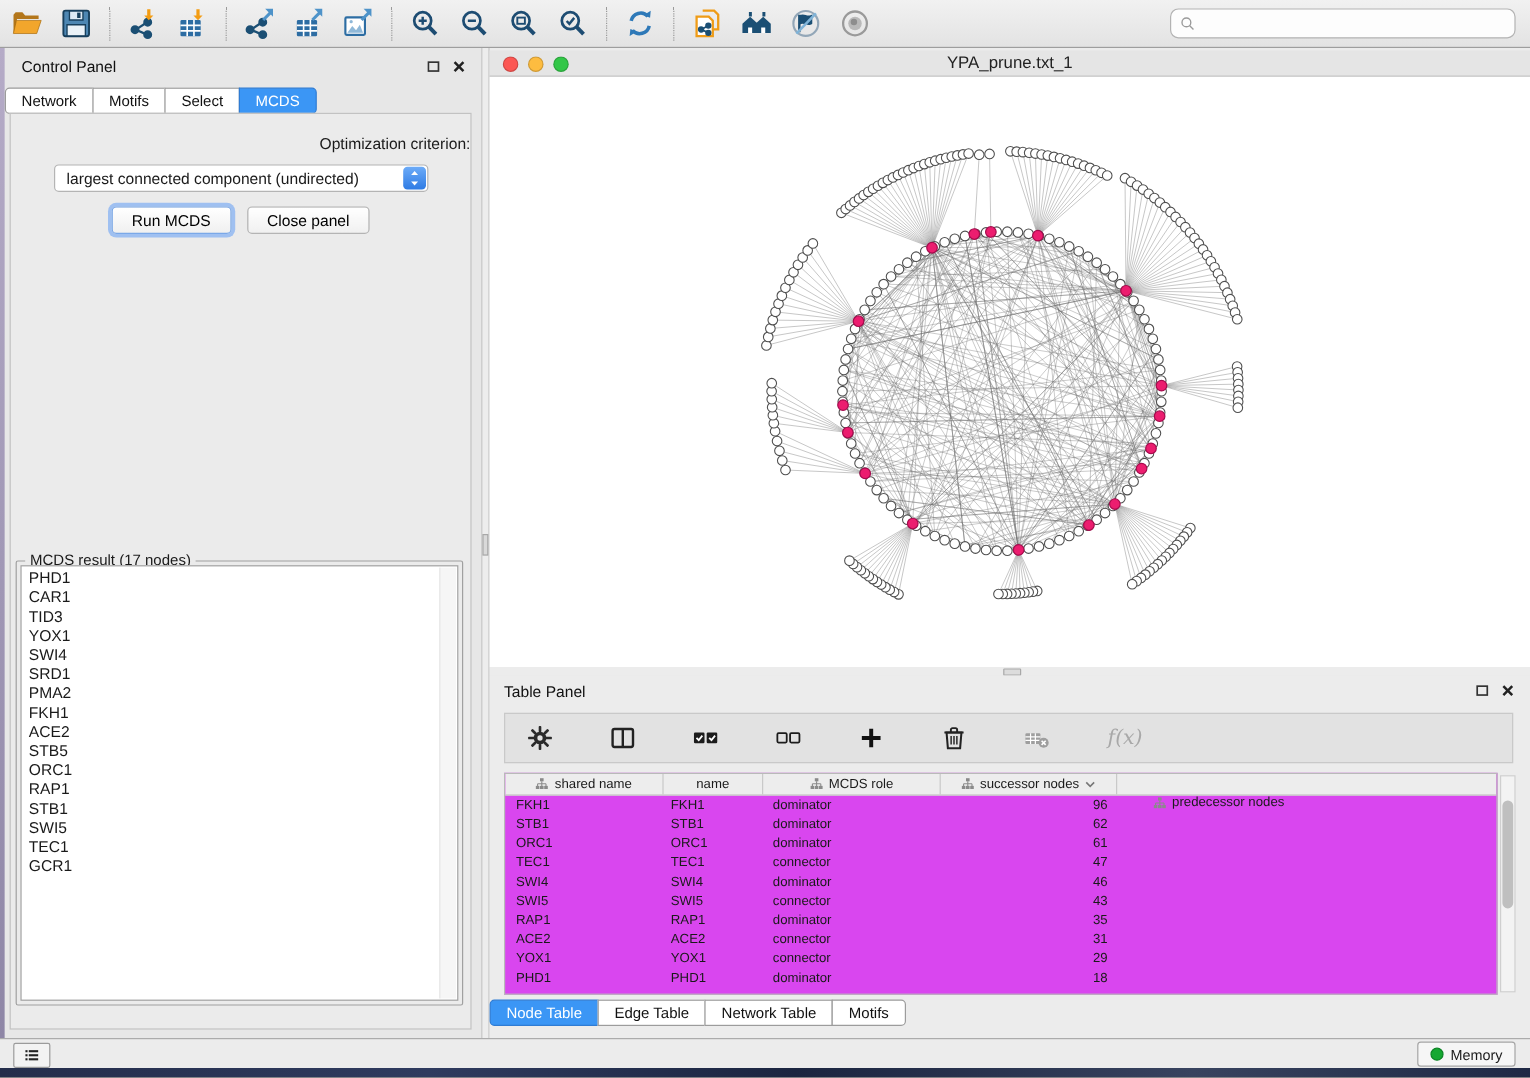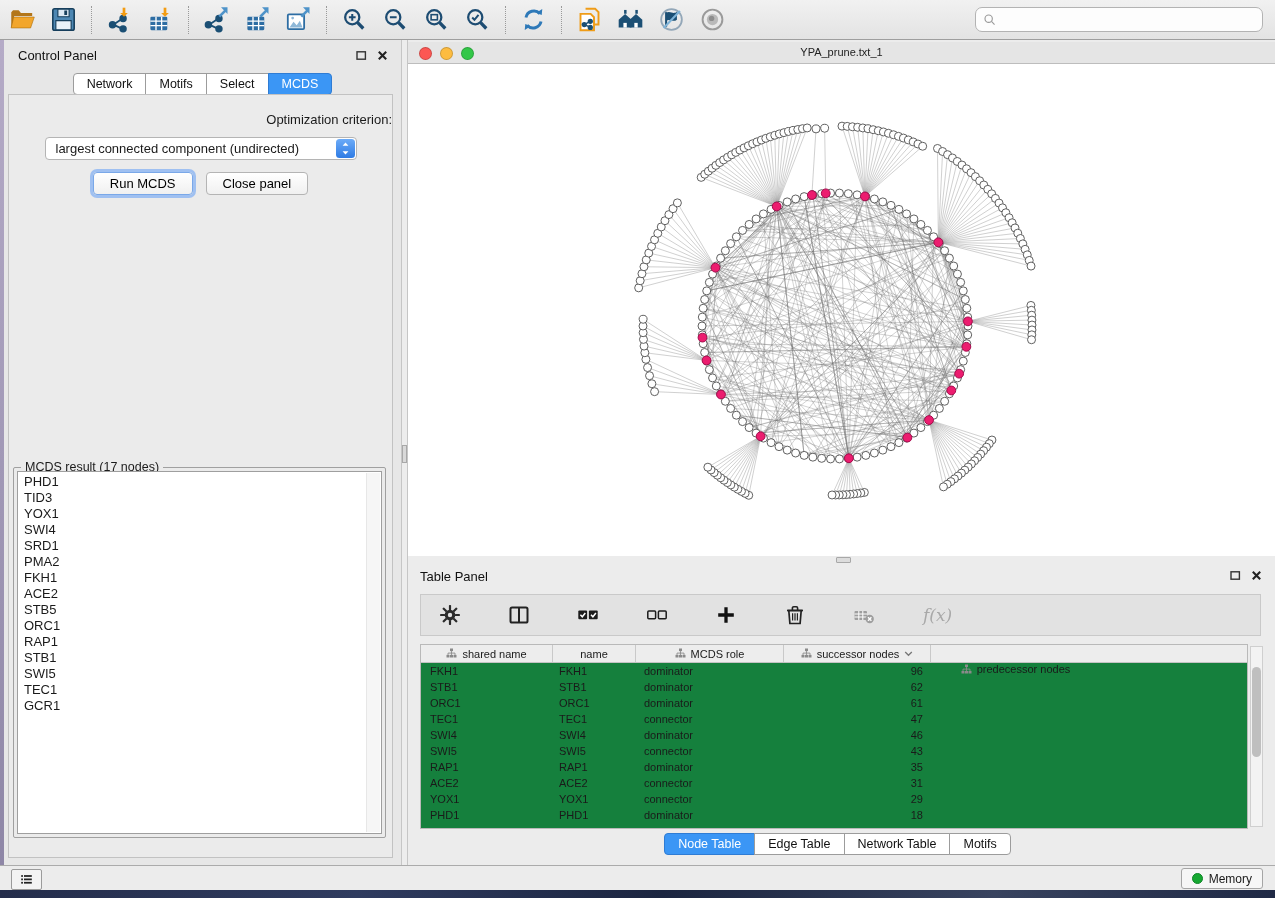--- a/index.html
+++ b/index.html
@@ -21,21 +21,21 @@
   .strip-left{position:absolute;left:0;top:40px;width:4px;height:850px;background:linear-gradient(#b5abc7,#8d85a5);}
   .strip-bottom{position:absolute;left:0;top:890px;width:1275px;height:8px;
     background:linear-gradient(90deg,#242d4b,#2f3b5f 28%,#1b2540 52%,#38435f 78%,#1f2945);}
   
   .cp{position:absolute;left:4px;top:40px;width:397px;height:825px;background:#e7e7e7;box-sizing:border-box;}
   .panel-title{font-size:13px;color:#111;}
   .cp .panel-title{position:absolute;left:14px;top:8px;}
   .wbtn{position:absolute;width:11px;height:11px;cursor:pointer;}
   .wbtn svg{width:11px;height:11px;display:block;}
   .cp-float{right:34px;top:10px;} .cp-close{right:13px;top:10px;}
-  .seg-row{display:flex;justify-content:center;}
+  .seg-row{display:flex;}
   .cp-tabs{position:absolute;top:33px;left:0;right:0;}
   .seg{padding:2px 13px;font-size:12.5px;line-height:16px;background:#fff;border:1px solid #9c9c9c;
        margin-left:-1px;cursor:pointer;color:#111;}
   .seg:first-child{border-radius:4px 0 0 4px;margin-left:0;}
   .seg:last-child{border-radius:0 4px 4px 0;}
   .seg.active{background:var(--accent);border-color:#2f7cd4;color:#fff;}
   .cp-inner{position:absolute;left:4px;top:54px;width:385px;height:764px;background:#ebebeb;
             border:1px solid #c2c2c2;box-sizing:border-box;}
   .opt-label{margin-top:17px;text-align:right;font-size:13px;}
   .dropdown{margin:10px auto 0;width:312px;height:23px;background:#fff;border:1px solid #b4b4b4;
@@ -58,41 +58,41 @@
   
   .vsplit{position:absolute;left:401px;top:40px;width:7px;height:825px;background:#ededed;
           border-left:1px solid #c6c6c6;border-right:1px solid #c6c6c6;box-sizing:border-box;}
   .vsplit-handle{position:absolute;left:0px;top:405px;width:3px;height:16px;background:#d9d9d9;border:1px solid #a8a8a8;}
   .hsplit{position:absolute;left:408px;top:556px;width:867px;height:7px;background:#ececec;}
   .hsplit-handle{position:absolute;left:428px;top:1px;width:13px;height:4px;background:#dcdcdc;
                  border:1px solid #a8a8a8;border-radius:1px;}
   
   .net-title{position:absolute;left:408px;top:42px;width:867px;height:22px;background:#e5e5e5;
              border-bottom:1px solid #bdbdbd;box-sizing:border-box;}
-  .net-title-text{text-align:center;line-height:21px;font-size:11px;color:#222;}
+  .net-title-text{text-align:center;line-height:21px;font-size:14px;color:#222;}
   .light{position:absolute;top:4.5px;width:13px;height:13px;border-radius:50%;border:1px solid rgba(0,0,0,.18);
          box-sizing:border-box;cursor:pointer;}
   .l-red{left:11px;background:var(--tred);} .l-yellow{left:32px;background:var(--tyellow);} .l-green{left:53px;background:var(--tgreen);}
   .net-canvas{position:absolute;left:408px;top:64px;width:867px;height:492px;background:#fff;}
   .net-canvas svg{display:block;width:867px;height:492px;}
   .chord{stroke:var(--edge);stroke-opacity:.38;stroke-width:.8;}
   .fanline{stroke:var(--fanedge);stroke-opacity:.55;stroke-width:.75;}
   .ringnode{fill:var(--nodefill);stroke:var(--nodestroke);stroke-width:.9;}
   .hubnode{fill:var(--pink);stroke:var(--pinkstroke);stroke-width:1;}
   
   .tp{position:absolute;left:408px;top:563px;width:867px;height:302px;background:#ececec;}
   .tp .panel-title{position:absolute;left:12px;top:6px;}
   .tp-float{right:34px;top:7px;} .tp-close{right:13px;top:7px;}
   .tp-toolbar{position:absolute;left:12px;top:31px;width:841px;height:42px;background:#e2e2e2;
               border:1px solid #c9c9c9;display:flex;align-items:center;padding-left:17px;box-sizing:border-box;gap:32px;}
   .tico{width:24px;height:24px;margin-right:13px;flex:none;cursor:pointer;}
   .tico svg{width:24px;height:24px;display:block;}
   .tico.disabled{cursor:default;}
   .fx{font-family:"DejaVu Serif",serif;font-style:italic;font-size:17px;color:#a8a8a8;margin-left:2px;}
-  .tp-grid{position:absolute;left:12px;top:81px;width:828px;height:185px;background:#15803d;
+  .tp-grid{position:absolute;left:12px;top:81px;width:828px;height:185px;background:#d946ef;
            border:1px solid #b9b9b9;box-sizing:border-box;overflow:hidden;}
   .tp-head{display:flex;height:17px;background:#ededed;border-bottom:1px solid #c3c3c3;}
   .th{display:flex;align-items:center;justify-content:center;gap:5px;font-size:11px;color:#1a1a1a;
       border-right:1px solid #c9c9c9;box-sizing:border-box;cursor:pointer;}
   .th svg.tree{width:11px;height:11px;} .th svg.chev{width:9px;height:8px;}
   .c0{width:132px;} .c1{width:83px;} .c2{width:148px;} .c3{width:147px;} .c4{width:170px;margin-top:24px;}
   .trow{display:flex;height:16px;}
   .td{font-size:11px;line-height:16px;box-sizing:border-box;white-space:nowrap;overflow:hidden;}
   .td.c0{padding-left:9px;} .td.c1{padding-left:6px;} .td.c2{padding-left:8px;}
   .td.c3{text-align:right;padding-right:8px;} .td.c4{text-align:right;padding-right:7px;}
@@ -309,20 +309,21 @@
       </div>
       <div class="btnrow">
         <button class="btn focus">Run MCDS</button>
         <button class="btn">Close panel</button>
       </div>
       <div class="groupbox">
         <span class="legend">MCDS result (17 nodes)</span>
         <div class="mcds-list">
           <div class="mcds-items" id="mcds-items">
               <div class="mcds-item">PHD1</div>
+              <div class="mcds-item">CAR1</div>
               <div class="mcds-item">TID3</div>
               <div class="mcds-item">YOX1</div>
               <div class="mcds-item">SWI4</div>
               <div class="mcds-item">SRD1</div>
               <div class="mcds-item">PMA2</div>
               <div class="mcds-item">FKH1</div>
               <div class="mcds-item">ACE2</div>
               <div class="mcds-item">STB5</div>
               <div class="mcds-item">ORC1</div>
               <div class="mcds-item">RAP1</div>

